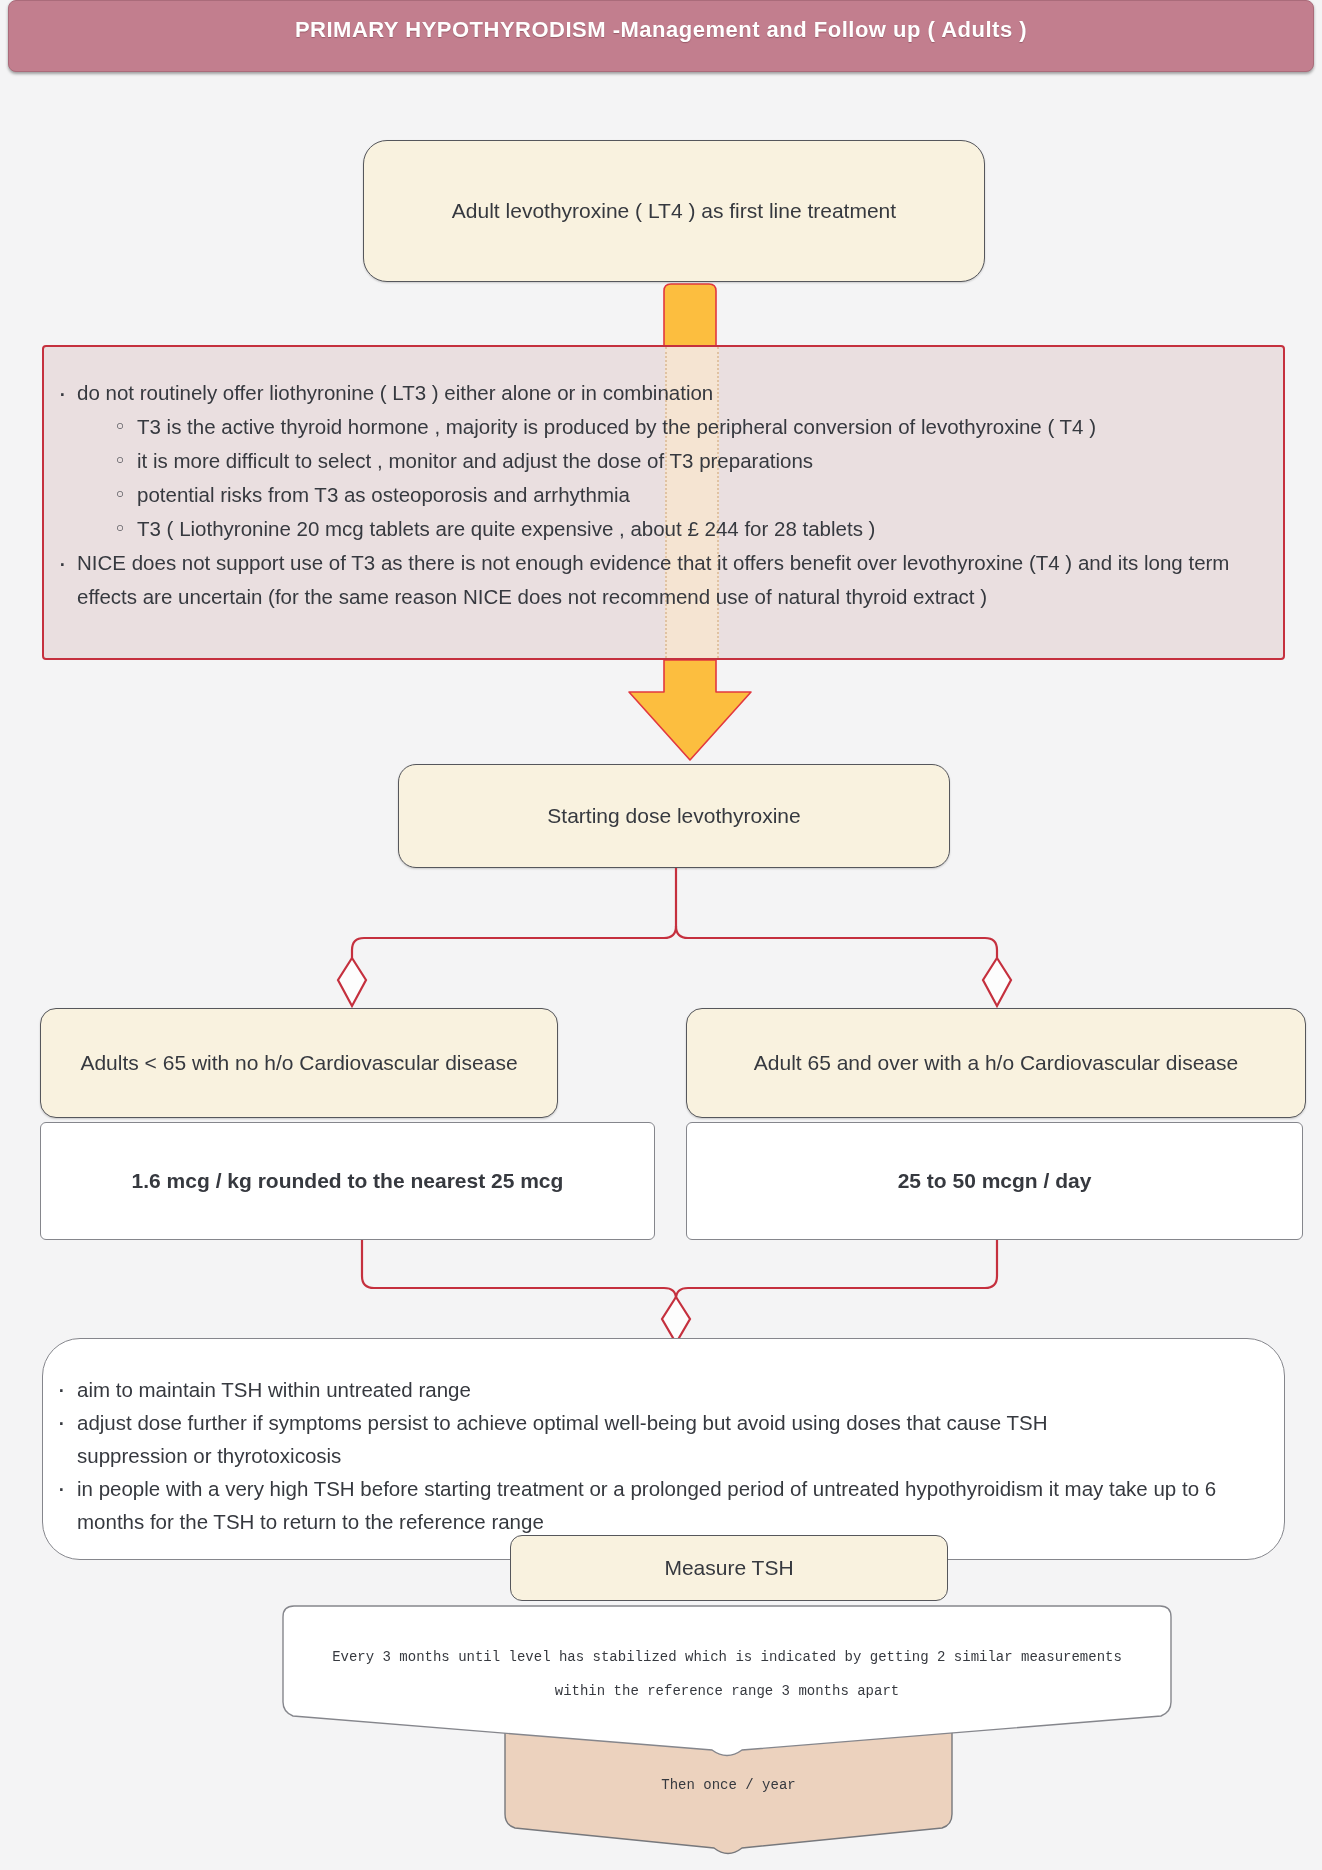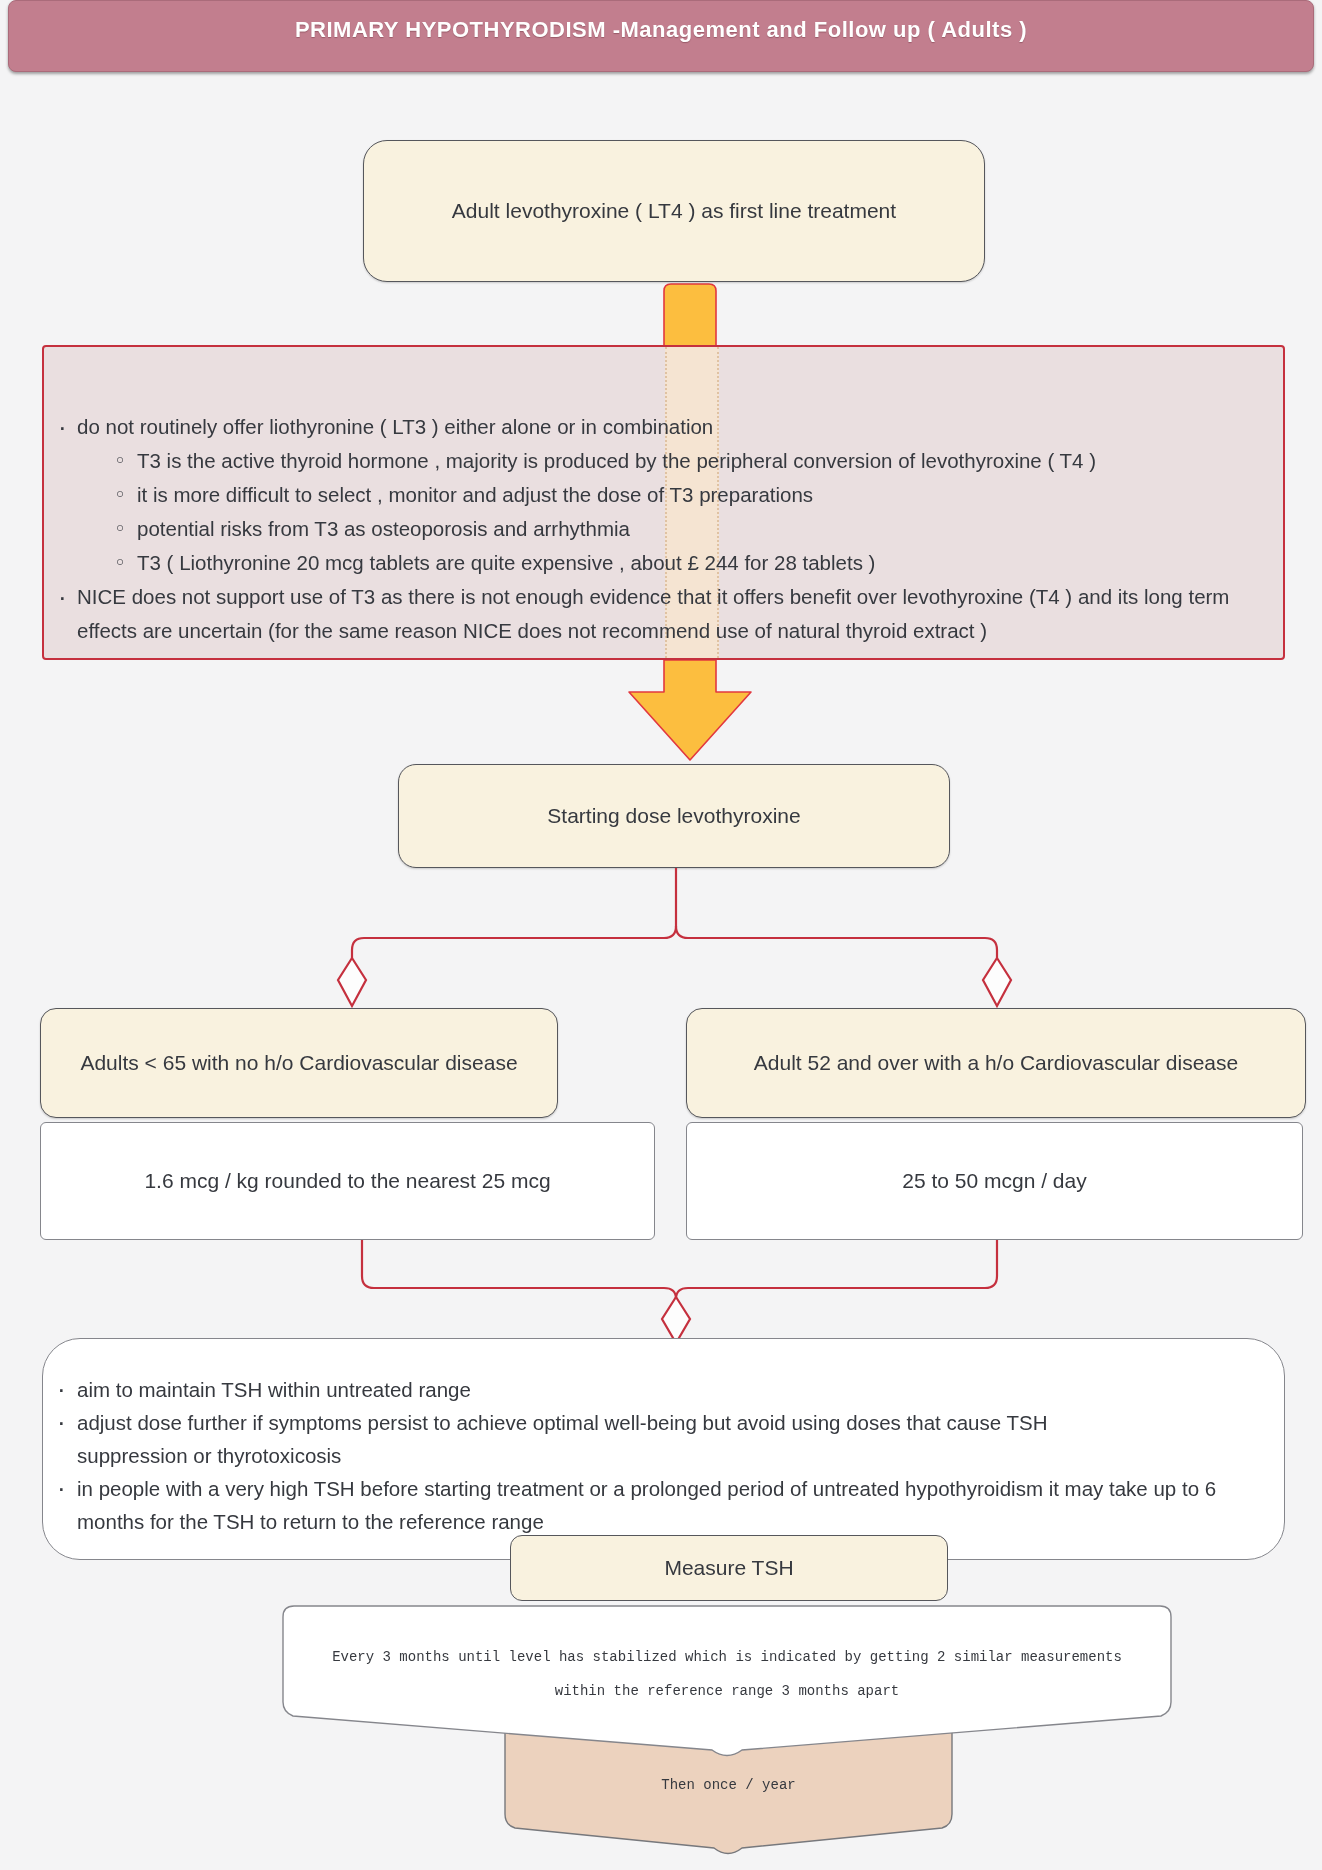--- a/index.html
+++ b/index.html
@@ -17,32 +17,32 @@
   .titlebar h1{
     margin:0;font-size:22px;font-weight:bold;color:#ffffff;letter-spacing:.5px;
     text-shadow:0 1px 1px rgba(90,40,50,.4);
   }
   
   .node{
     position:absolute;box-sizing:border-box;display:flex;align-items:center;justify-content:center;
     text-align:center;font-size:21px;line-height:1.3;
   }
   .cream{background:#f9f2df;border:1.5px solid #56575c;}
-  .whitebox{background:#ffffff;border:1.3px solid #85868c;}
+  .whitebox{background:#ffffff;border:1.3px solid #85868c;font-weight:bold;}
   .shadow{box-shadow:0 1px 2px rgba(0,0,0,.18);}
   
   .t3box{
     position:absolute;left:42px;top:345px;width:1243px;height:315px;box-sizing:border-box;
     background:#eadfe0;border:2px solid #c5303e;border-radius:4px;
   }
   .t3box .arrowband{
     position:absolute;left:621px;top:0;bottom:0;width:50px;
     background:#f5e4d2;border-left:2px dotted #e0c2a2;border-right:2px dotted #e0c2a2;
   }
-  .notes{position:relative;z-index:1;padding-top:63px;font-size:20.5px;line-height:34px;}
+  .notes{position:relative;z-index:1;padding-top:29px;font-size:20.5px;line-height:34px;}
   .note{position:relative;}
   .note.l1{padding-left:21px;margin-left:12px;max-width:1190px;}
   .note.l1::before{content:"\00B7";position:absolute;left:2px;top:0;font-size:26px;}
   .note.l2{padding-left:19px;margin-left:74px;max-width:1140px;}
   .note.l2::before{content:"\25CB";position:absolute;left:-2px;top:-1px;font-size:13.5px;}
   
   svg.connector{position:absolute;left:0;top:0;overflow:visible;}
   .redline{fill:none;stroke:#c5303e;stroke-width:2.2px;}
   .diamond{fill:#fdfdfd;stroke:#c5303e;stroke-width:2.2px;}
   .bigarrow{fill:#fcbe3f;stroke:#e2383f;stroke-width:1.6px;stroke-linejoin:round;}
@@ -99,21 +99,21 @@
     <path class="redline" d="M676 868 L676 926 Q676 938 664 938 L364 938 Q352 938 352 950 L352 958"></path>
     <path class="redline" d="M676 926 Q676 938 688 938 L985 938 Q997 938 997 950 L997 958"></path>
     <polygon class="diamond" points="352,958 366,980 352,1006 338,980"></polygon>
     <polygon class="diamond" points="997,958 1011,980 997,1006 983,980"></polygon>
   </svg>
 
   <div class="node cream shadow" style="left:40px;top:1008px;width:518px;height:110px;border-radius:16px;">
     <span>Adults &lt; 65 with no h/o Cardiovascular disease</span>
   </div>
   <div class="node cream shadow" style="left:686px;top:1008px;width:620px;height:110px;border-radius:16px;">
-    <span>Adult 52 and over with a h/o Cardiovascular disease</span>
+    <span>Adult 65 and over with a h/o Cardiovascular disease</span>
   </div>
 
   <div class="node whitebox" style="left:40px;top:1122px;width:615px;height:118px;border-radius:6px;">
     <span>1.6 mcg / kg rounded to the nearest 25 mcg</span>
   </div>
   <div class="node whitebox" style="left:686px;top:1122px;width:617px;height:118px;border-radius:6px;">
     <span>25 to 50 mcgn / day</span>
   </div>
 
   <svg class="connector" width="1322" height="1870">

